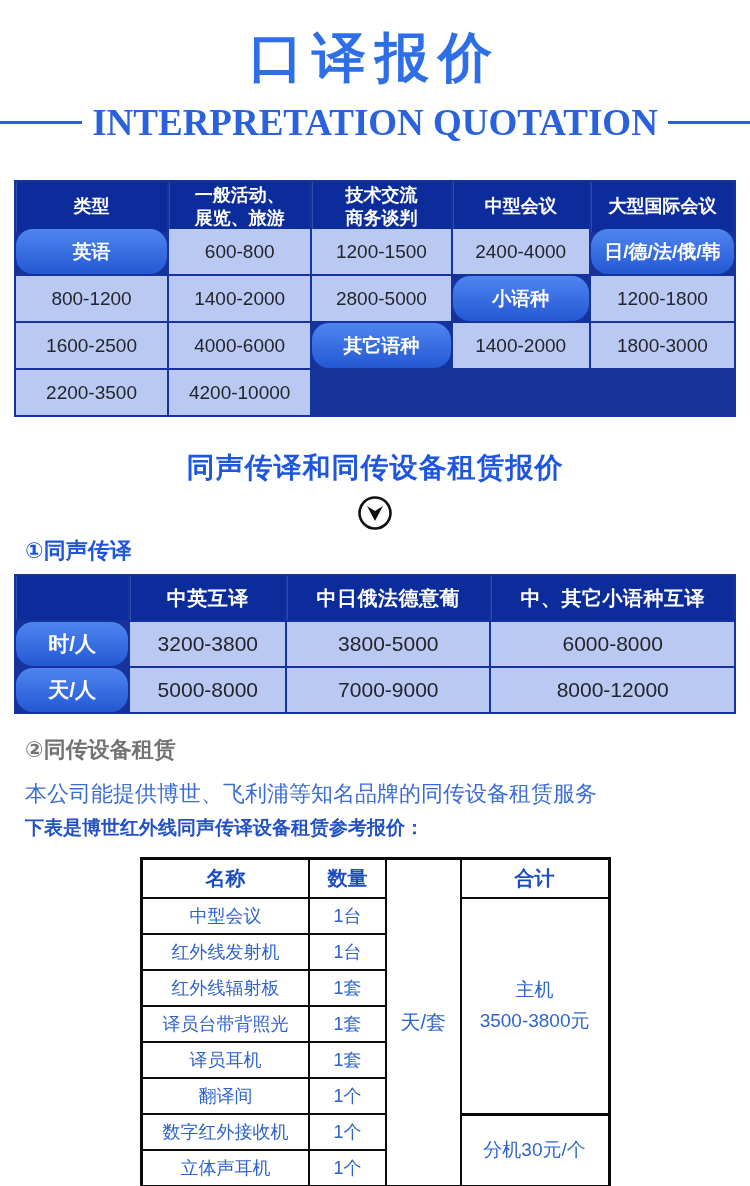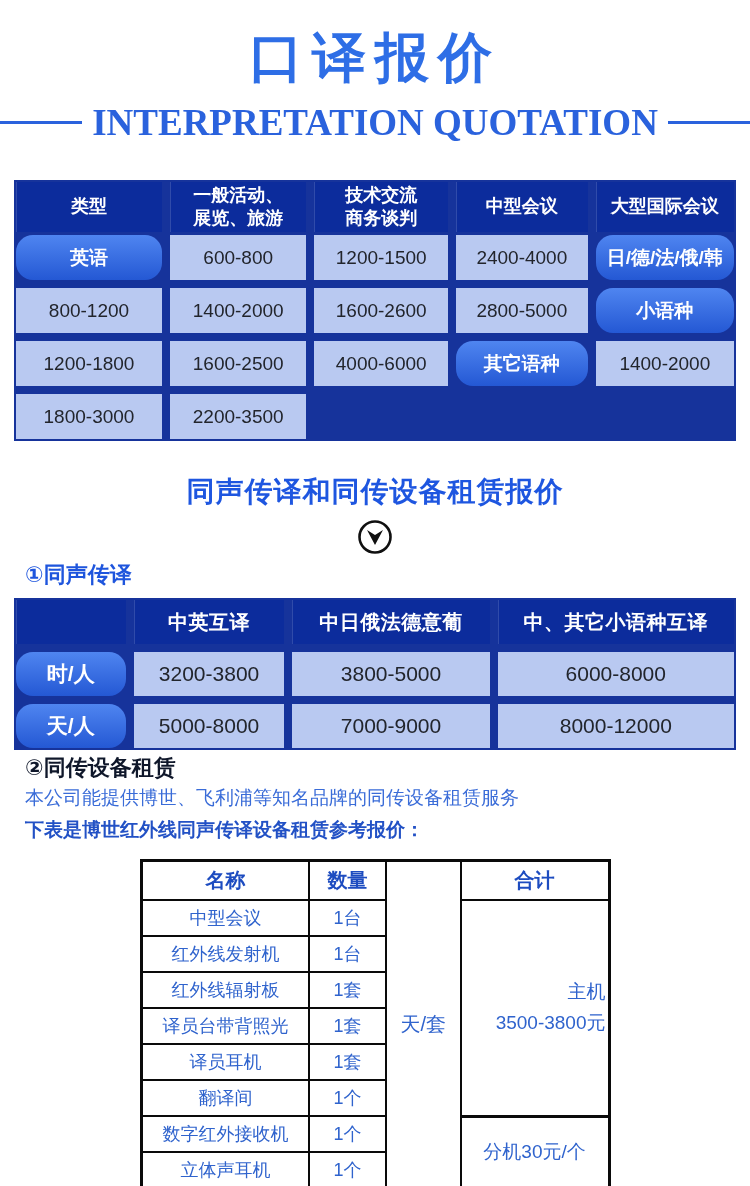--- a/index.html
+++ b/index.html
@@ -22,21 +22,21 @@
   }
   .subtitle-row{display:flex;align-items:center;margin-top:6px;}
   .subtitle-row .rule{flex:1;height:3px;background:var(--subtitle-blue,#2a62dd);}
   .page-subtitle{
     font-family:"Liberation Serif","DejaVu Serif",serif;font-weight:bold;
     font-size:37px;color:var(--subtitle-blue,#2a62dd);margin:0 10px;white-space:nowrap;
   }
   
   .blue-table{
     margin:0 14px;background:var(--grid-navy,#16339b);
-    border:2px solid var(--grid-navy,#16339b);display:grid;gap:8px;
+    border:2px solid var(--grid-navy,#16339b);display:grid;gap:2px;
   }
   .t1{margin-top:36px;grid-template-columns:153fr 143fr 140fr 138fr 145fr;grid-auto-rows:45px;}
   .t1 > :nth-child(-n+5){height:50px;}
   .t2{margin-top:8px;grid-template-columns:114fr 157fr 205fr 246fr;grid-auto-rows:44px;}
   .t2 > :nth-child(-n+4){height:44px;}
   .blue-table .cell{display:flex;flex-direction:column;align-items:center;justify-content:center;}
   .blue-table .th{
     background:var(--header-navy,#0c2c9c);color:#fff;font-weight:bold;font-size:18px;
     line-height:1.3;box-shadow:inset 1px 0 rgba(255,255,255,.15);
   }
@@ -52,38 +52,38 @@
     font-size:19px;font-stretch:condensed;
   }
   .t2 .dc{font-size:21px;}
   
   .section-heading{
     margin-top:32px;text-align:center;font-size:28px;font-weight:bold;
     letter-spacing:1px;color:var(--heading-blue,#1e56e0);
   }
   .arrow-wrap{text-align:center;margin-top:7px;height:38px;}
   .sub-label{margin:4px 0 0 25px;font-size:22px;font-weight:bold;color:#1e55dd;}
-  .sub-label-2{margin-top:3px;color:#0f172a;}
-  .desc-1{margin:2px 0 0 25px;font-size:19px;color:#3a6cd8;}
+  .sub-label-2{margin-top:21px;color:#737373;}
+  .desc-1{margin:14px 0 0 25px;font-size:22px;color:#3a6cd8;}
   .desc-2{margin:6px 0 0 25px;font-size:19px;font-weight:bold;color:#2251c5;}
   
   table.equip{
     width:471px;margin:16px auto 0;border-collapse:collapse;table-layout:fixed;
     border:3px solid var(--line-black,#0a0a0a);color:var(--doc-blue,#2f63cd);
   }
   .equip col.c1{width:36%;} .equip col.c2{width:16.3%;}
   .equip col.c3{width:16%;}  .equip col.c4{width:31.7%;}
   .equip td,.equip th{
     border:2px solid var(--line-black,#0a0a0a);text-align:center;vertical-align:middle;
     font-size:18px;font-weight:normal;height:32px;padding:5px 2px;
   }
   .equip th{font-size:20px;font-weight:bold;color:var(--doc-bold-blue,#1d4cc0);height:28px;}
   .equip .unit-cell{font-size:20px;}
   .equip .main-total{font-size:19px;line-height:1.4;}
-  .equip .main-total div{margin:4px 0;text-align:right;}
+  .equip .main-total div{margin:4px 0;}
   .equip .main-total{border-bottom:3px solid var(--line-black,#0a0a0a);}
   .equip .sub-total{font-size:19px;border-top:3px solid var(--line-black,#0a0a0a);}
   .equip tr.thick-top td{border-top:3px solid var(--line-black,#0a0a0a);height:33px;font-size:19px;}
   .equip .included{font-weight:bold;}
 </style>
 </head>
 <body>
 
 <div class="page-title">口译报价</div>
 <div class="subtitle-row">
@@ -115,32 +115,32 @@
   </div>
 
   <div class="cell rl">英语</div>
   <div class="cell dc">600-800</div>
   <div class="cell dc">1200-1500</div>
   <div class="cell dc">2400-4000</div>
 
   <div class="cell rl rl-small">日/德/法/俄/韩</div>
   <div class="cell dc">800-1200</div>
   <div class="cell dc">1400-2000</div>
-  <div class="cell dc">1600-2600</div>
   <div class="cell dc">2800-5000</div>
 
   <div class="cell rl">小语种</div>
   <div class="cell dc">1200-1800</div>
   <div class="cell dc">1600-2500</div>
   <div class="cell dc">4000-6000</div>
 
   <div class="cell rl">其它语种</div>
   <div class="cell dc">1400-2000</div>
   <div class="cell dc">1800-3000</div>
   <div class="cell dc">2200-3500</div>
+  <div class="cell dc">4200-10000</div>
 </div>
 
 <div class="section-heading">同声传译和同传设备租赁报价</div>
 <div class="arrow-wrap">
   <svg width="38" height="38" viewBox="0 0 38 38">
     <circle cx="19" cy="19" r="15.5" fill="none" stroke="#101010" stroke-width="2.6"></circle>
     <path d="M11 12 L19 27 L27 12 L19 17 Z" fill="#101010"></path>
   </svg>
 </div>
 

